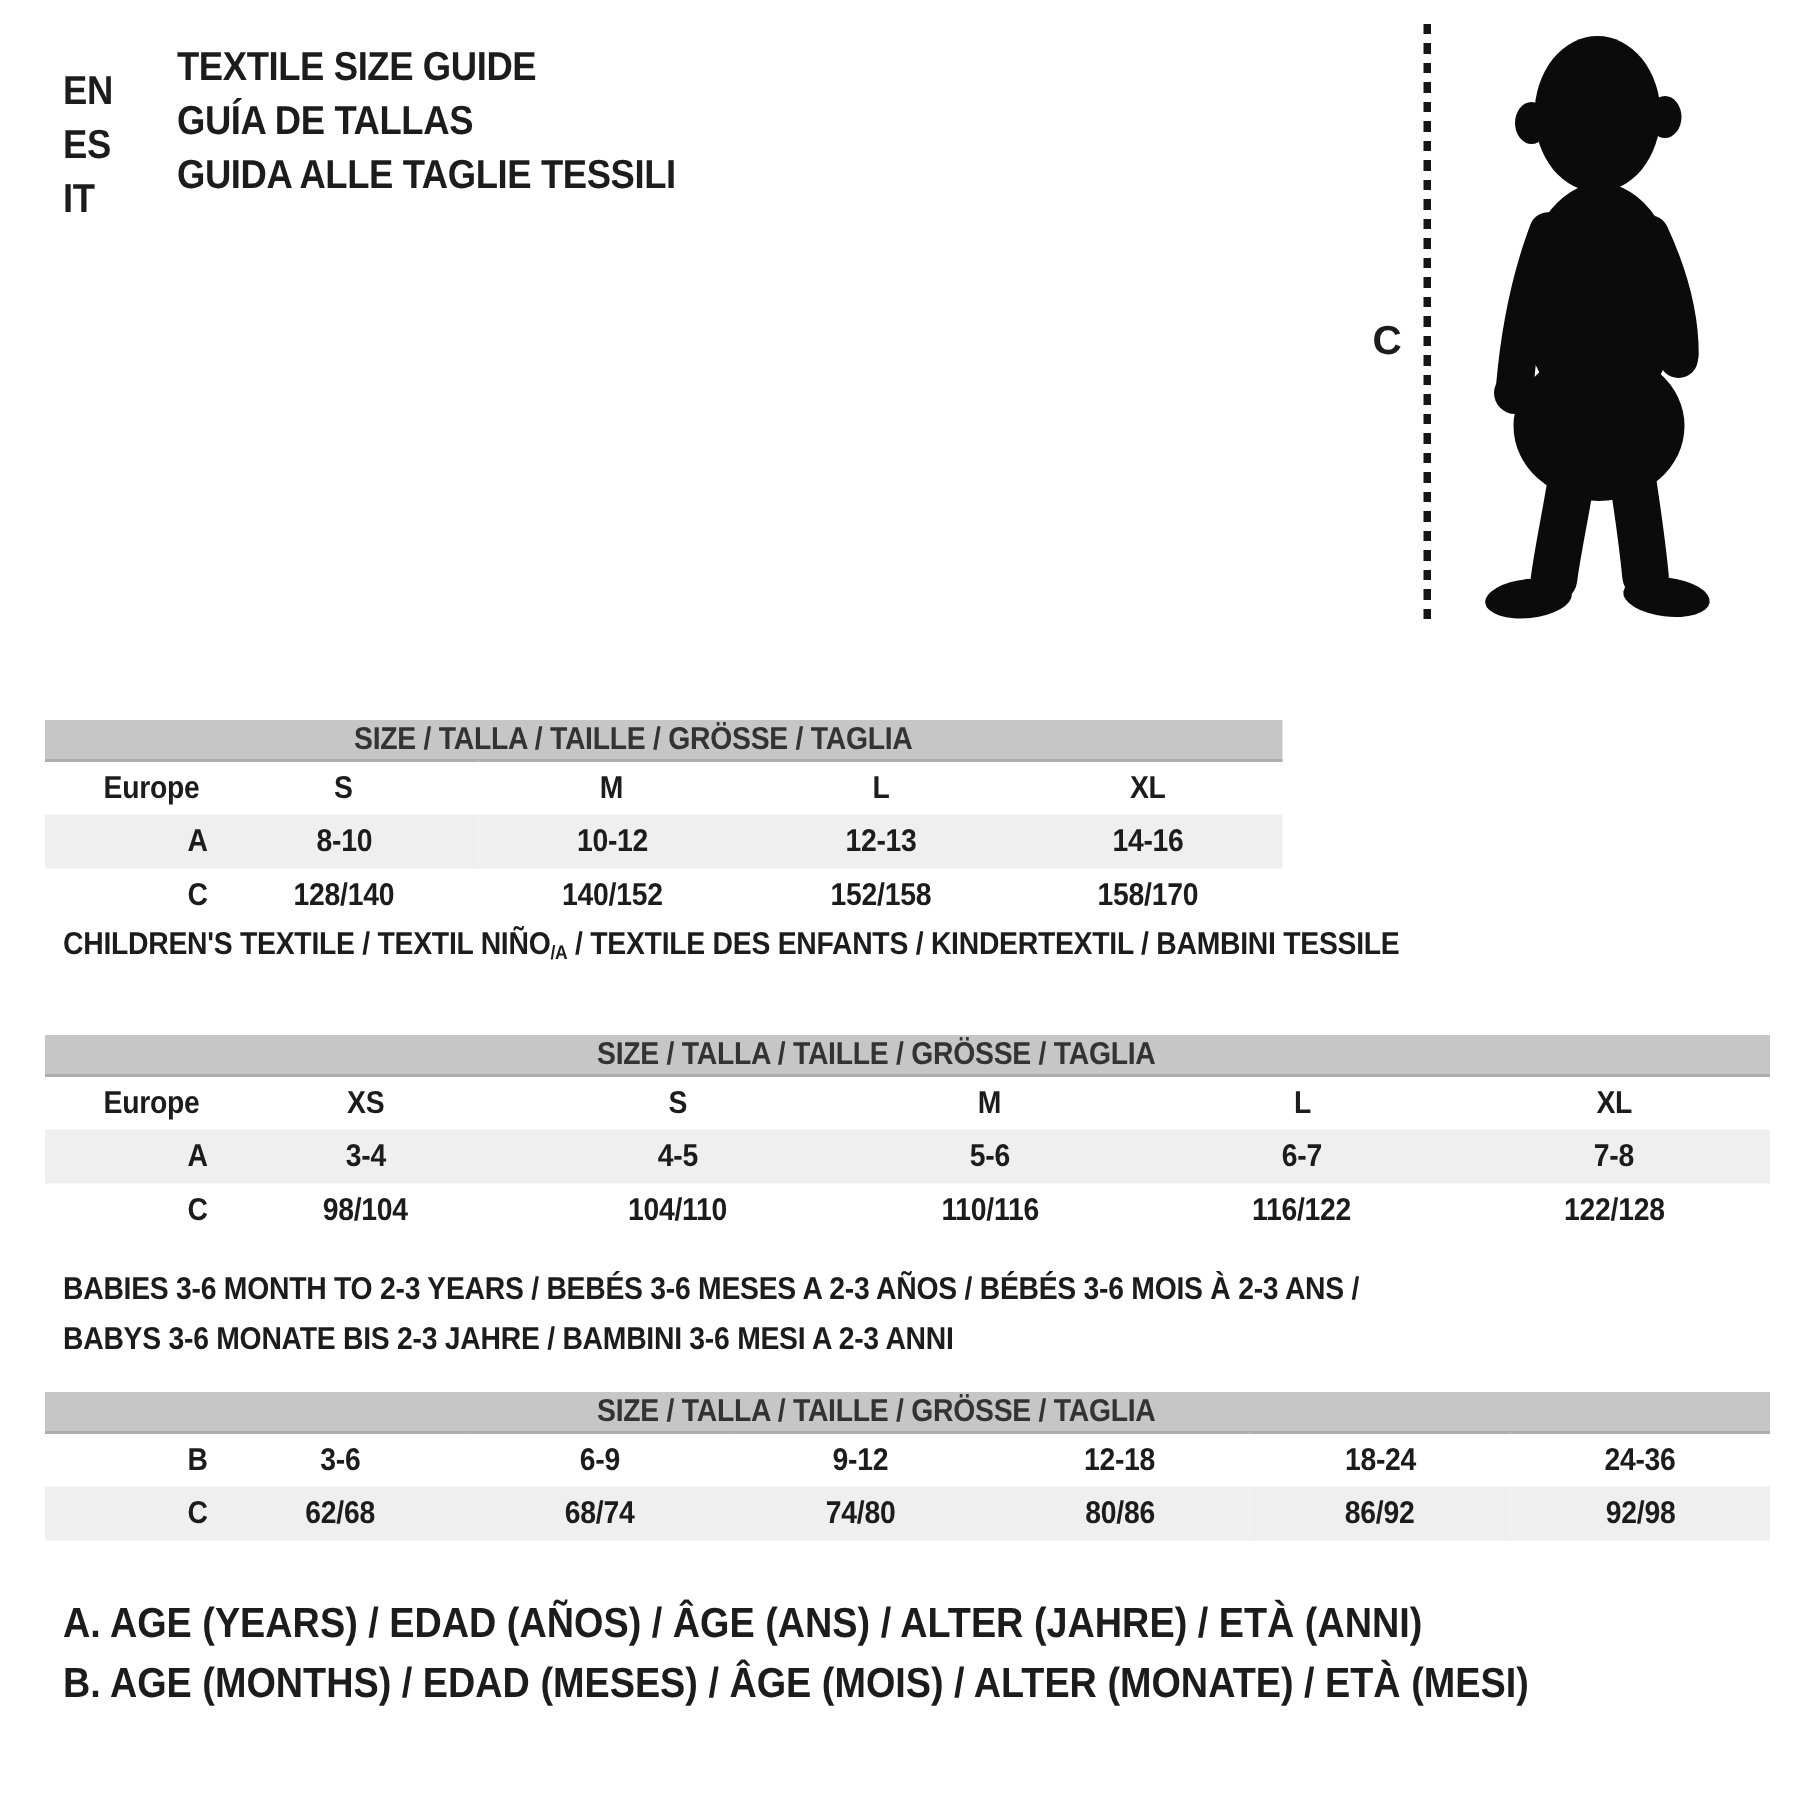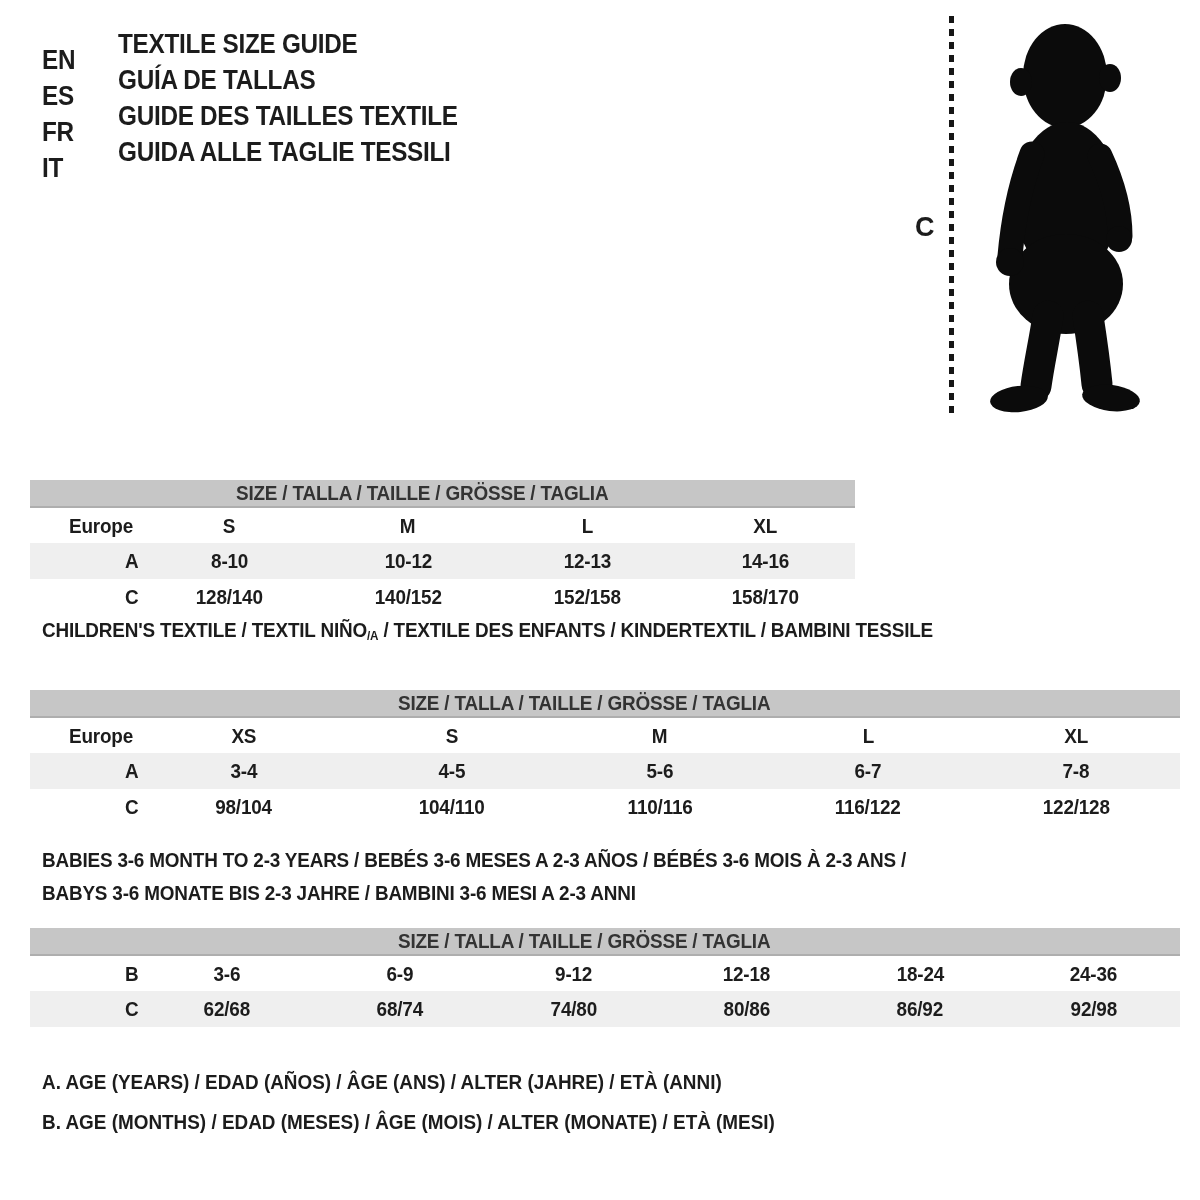--- a/index.html
+++ b/index.html
@@ -44,42 +44,38 @@
   }
   .size-table td { text-align:center; height:36px; padding:0; }
   .size-table td.lab { text-align:right; padding-left:10px; }
   .size-table tr.bar td {
     background:#c6c6c6; text-align:center; padding:1px 10px;
     height:27px; color:#333; border-bottom:2px solid #aeaeae;
   }
   .size-table tr.shade td { background:#efefef; }
 
   
-  .legend { position:absolute; left:42px; top:1062px; font-size:21px; font-weight:700; }
+  .legend { position:absolute; left:42px; top:1062px; font-size:28px; font-weight:700; }
   .legend-line { height:40px; display:flex; align-items:center; }
 </style>
 </head>
 <body>
 
 <div class="page">
 
   <div class="langs">
     <div class="lang-row">
       <span class="lang-code"><span class="cxl">EN</span></span>
       <span class="cxl">TEXTILE SIZE GUIDE</span>
     </div>
     <div class="lang-row">
       <span class="lang-code"><span class="cxl">ES</span></span>
       <span class="cxl">GUÍA DE TALLAS</span>
     </div>
     <div class="lang-row">
-      <span class="lang-code"><span class="cxl">FR</span></span>
-      <span class="cxl">GUIDE DES TAILLES TEXTILE</span>
-    </div>
-    <div class="lang-row">
       <span class="lang-code"><span class="cxl">IT</span></span>
       <span class="cxl">GUIDA ALLE TAGLIE TESSILI</span>
     </div>
   </div>
 
   <div class="figure">
     <span class="c-label">C</span>
     <div class="dash-line"></div>
     <svg class="baby-svg" viewBox="0 0 190 400" xmlns="http://www.w3.org/2000/svg">
       <g fill="#0b0b0b" stroke="none">

